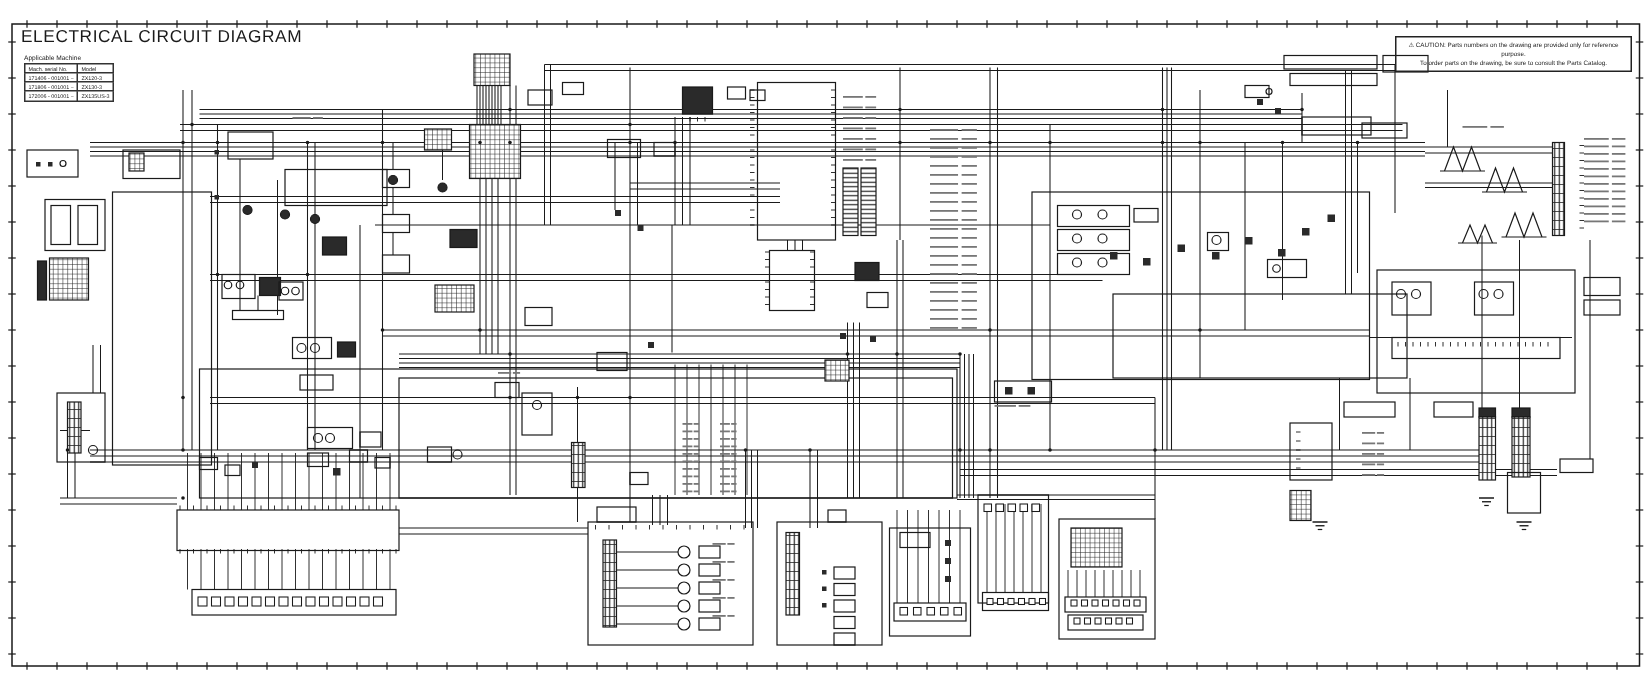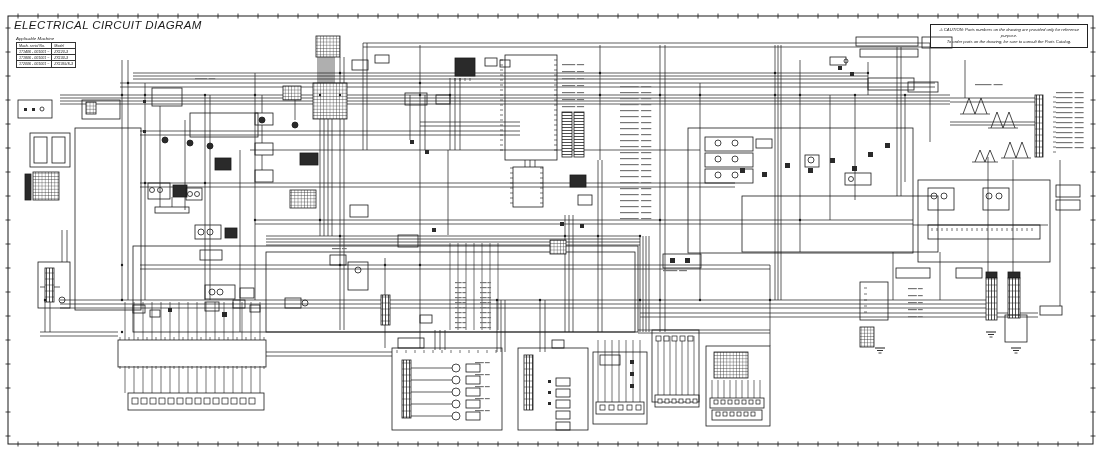--- a/index.html
+++ b/index.html
@@ -1,17 +1,17 @@
 <!DOCTYPE html>
 <html><head>
 <meta charset="utf-8">
 <style>
   html,body{margin:0;padding:0;background:#fff;}
   #page{position:relative;width:1100px;height:466px;background:#fff;overflow:hidden;
-        font-family:"Liberation Sans",sans-serif;color:#1a1a1a;font-style:italic;}
+        font-family:"Liberation Sans",sans-serif;color:#1a1a1a;}
   #canvas{position:absolute;left:0;top:0;}
   .title{position:absolute;left:14px;top:19px;font-size:11.5px;letter-spacing:.4px;font-weight:500;white-space:nowrap;}
   .am-label{position:absolute;left:16px;top:36px;font-size:4.4px;}
   .am-table{position:absolute;left:16px;top:42px;border-collapse:collapse;font-size:3.6px;line-height:1.15;}
   .am-table th,.am-table td{border:0.6px solid #333;padding:0.5px 2px;font-weight:normal;text-align:left;white-space:nowrap;}
   .caution{position:absolute;left:930px;top:24px;width:158px;border:0.9px solid #222;
            font-size:4.2px;line-height:1.45;text-align:center;padding:2px 3px;box-sizing:border-box;}
 </style>
 </head>
 <body>

